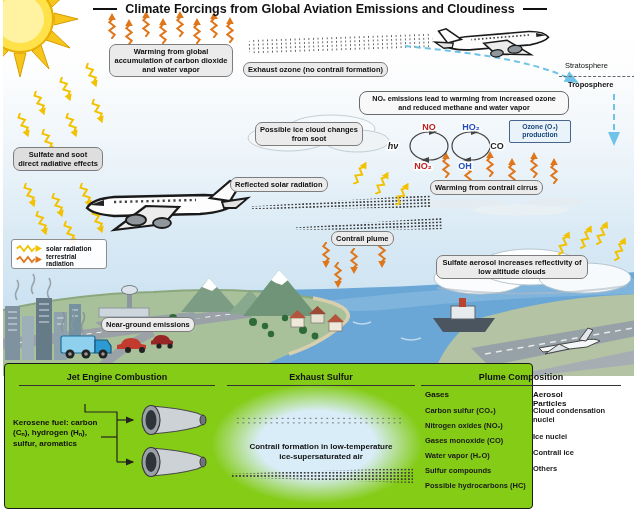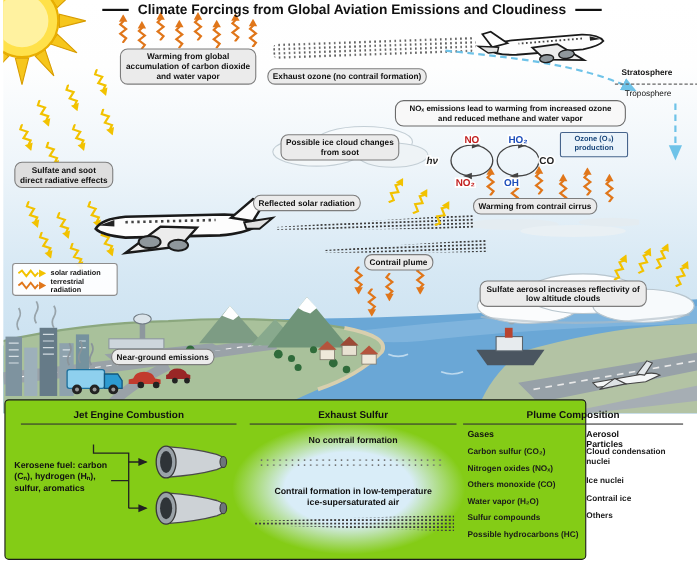--- a/index.html
+++ b/index.html
@@ -46,22 +46,22 @@
   #chem .red{fill:#c22020}#chem .blue{fill:#1f4fbb}#chem .blk{fill:#222;font-style:italic}
   #ozone-box{position:absolute;left:506px;top:120px;width:62px;background:#eaf3fa;
     border:1px solid #46648c;border-radius:2px;padding:2px 3px;font-size:6.8px;font-weight:bold;
     color:#17457a;text-align:center;line-height:1.25;z-index:20}
 
   #legend{position:absolute;left:8px;top:239px;width:96px;background:rgba(255,255,255,.92);
     border:1px solid #8d8d8d;border-radius:3px;padding:3px 4px;z-index:22}
   #legend .lrow{display:flex;align-items:center;gap:4px;font-size:6.6px;font-weight:bold;height:11px}
   #legend svg{flex:0 0 auto}
 
-  #strat{position:absolute;left:562px;top:61px;font-size:7.5px;font-weight:bold;z-index:20}
-  #trop{position:absolute;left:565px;top:80px;font-size:7.5px;font-weight:normal;z-index:20}
+  #strat{position:absolute;left:562px;top:61px;font-size:7.5px;font-weight:normal;z-index:20}
+  #trop{position:absolute;left:565px;top:80px;font-size:7.5px;font-weight:bold;z-index:20}
   #strat-line{position:absolute;left:556px;top:76px;width:76px;border-top:1.5px dashed #666;z-index:20}
 
   
   #panel{position:absolute;left:4px;top:363px;width:529px;height:146px;background:#84cc16;
     border:1.5px solid #1a1a1a;border-radius:4px;z-index:5}
   .col-h{position:absolute;font-size:9px;font-weight:bold;text-align:center;
     border-bottom:1.5px solid #333;padding-bottom:3px}
   .ptext{position:absolute;font-size:8px;font-weight:bold;line-height:1.3}
   #blue-ellipse{position:absolute;left:206px;top:20px;width:212px;height:120px;
     background:radial-gradient(ellipse closest-side,#d9edf8 0%,#d9edf8 55%,rgba(217,237,248,0) 100%)}
@@ -428,29 +428,28 @@
       <path d="M112 98 L128 98" fill="none" stroke="#222" stroke-width="1.2" marker-end="url(#arrK)"></path>
     </svg>
     <svg style="position:absolute;left:134px;top:40px" width="72" height="32" viewBox="0 0 72 32">
         <use href="#engine-shape"></use>
       </svg>
     <svg style="position:absolute;left:134px;top:82px" width="72" height="32" viewBox="0 0 72 32">
         <use href="#engine-shape"></use>
       </svg>
 
     <div id="blue-ellipse"></div>
-    <div class="ptext" style="left:236px;top:32px;width:160px;text-align:center">No contrail formation</div>
     <div class="dots dots-sparse" style="left:230px;top:52px;width:170px;height:10px"></div>
     <div class="ptext" style="left:240px;top:78px;width:152px;text-align:center">Contrail formation in low-temperature ice-supersaturated air</div>
     <div class="dots dots-dense" style="left:226px;top:104px;width:182px;height:15px;clip-path:polygon(0 38%,100% 0,100% 100%,0 62%)"></div>
 
     <div class="sub-h" style="left:420px;top:26px">Gases</div>
     <div class="item" style="left:420px;top:42px;width:104px">Carbon sulfur (CO₂)</div>
     <div class="item" style="left:420px;top:57px;width:104px">Nitrogen oxides (NOₓ)</div>
-    <div class="item" style="left:420px;top:72px;width:104px">Others monoxide (CO)</div>
+    <div class="item" style="left:420px;top:72px;width:104px">Gases monoxide (CO)</div>
     <div class="item" style="left:420px;top:87px;width:104px">Water vapor (H₂O)</div>
     <div class="item" style="left:420px;top:102px;width:104px">Sulfur compounds</div>
     <div class="item" style="left:420px;top:117px;width:112px">Possible hydrocarbons (HC)</div>
 
     <div class="sub-h" style="left:528px;top:26px">Aerosol Particles</div>
     <div class="item" style="left:528px;top:42px;width:88px">Cloud condensation nuclei</div>
     <div class="item" style="left:528px;top:68px;width:88px">Ice nuclei</div>
     <div class="item" style="left:528px;top:84px;width:88px">Contrail ice</div>
     <div class="item" style="left:528px;top:100px;width:88px">Others</div>
   </div>

